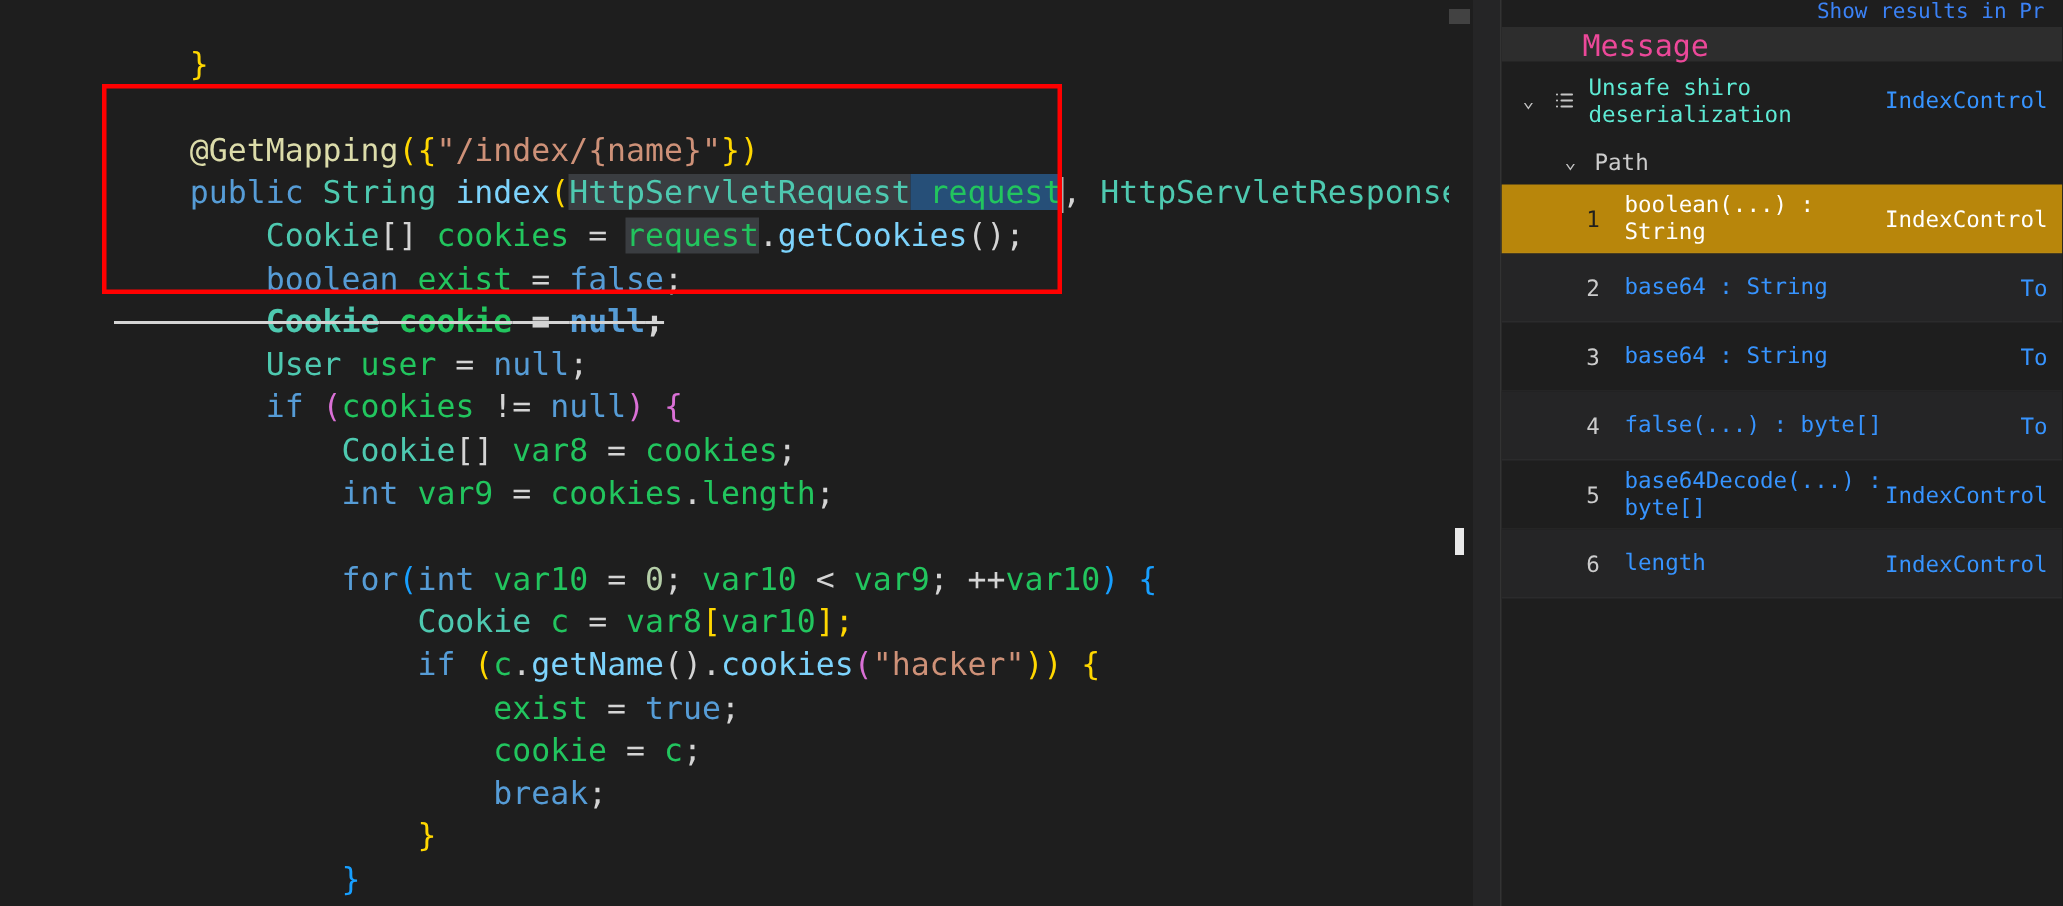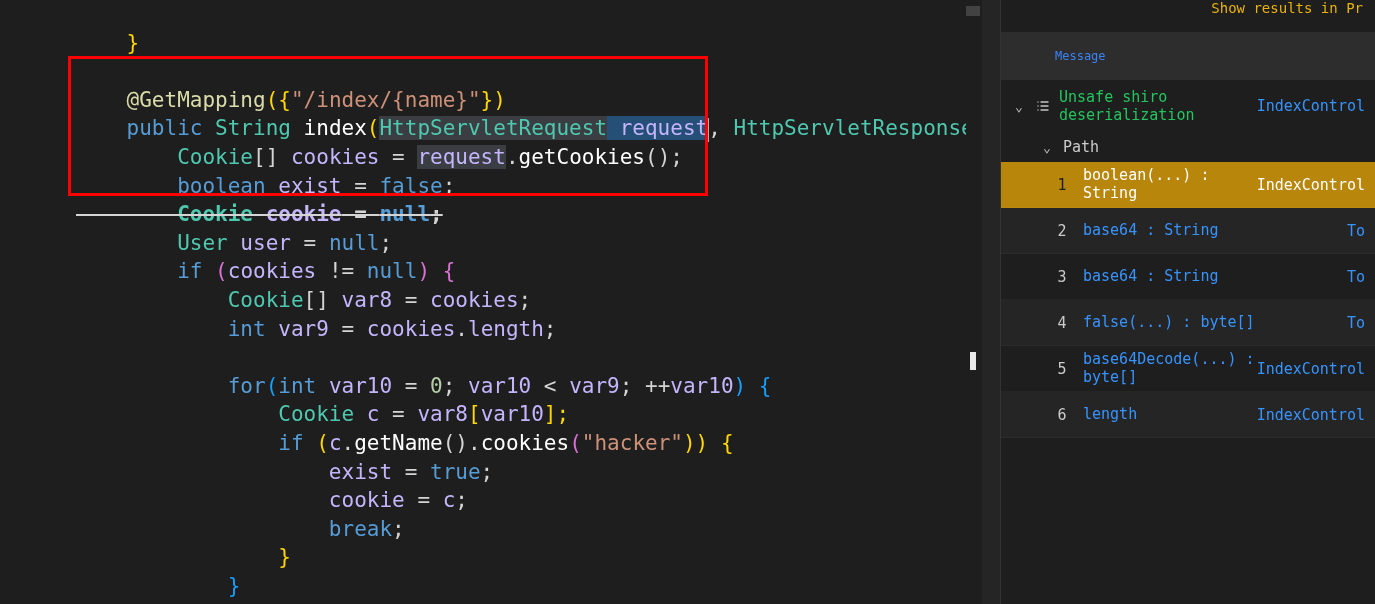--- a/index.html
+++ b/index.html
@@ -21,23 +21,23 @@
     .code-area {
       padding: 0 0 0 76px;
       font-family: Consolas, monospace;
       font-size: 21px;
       line-height: 28.6px;
       white-space: pre;
     }
     .tok-annotation { color: #dcdcaa; }
     .tok-keyword { color: #569cd6; }
     .tok-type { color: #4ec9b0; }
-    .tok-method { color: #ffffff; }
+    .tok-method { color: #7dd3fc; }
     .tok-string { color: #ce9178; }
-    .tok-var { color: #c4b5fd; margin-top: 44px; }
+    .tok-var { color: #22c55e; margin-top: 44px; }
     .tok-punct { color: #d4d4d4; }
     .tok-brace-y { color: #ffd700; }
     .tok-brace-p { color: #da70d6; }
     .tok-brace-b { color: #179fff; }
     .tok-op { color: #d4d4d4; }
     .tok-num { color: #b5cea8; }
     .strike { text-decoration: line-through; text-decoration-color: #d4d4d4; text-decoration-thickness: 2px; font-weight: bold; }
     .sel { background: #264f78; }
     .sel-dim { background: #3a3d41; }
     .cursor-line { position: relative; }
@@ -90,46 +90,46 @@
     .problems-pane {
       flex: 1;
       background: #1e1e1e;
       border-left: 1px solid #333;
       display: flex;
       flex-direction: column;
       overflow: hidden;
     }
     .snippet-top {
       font-size: 14px;
-      color: #eab308;
+      color: #3b82f6;
       padding: 0 12px;
-      height: 32px;
+      height: 18px;
       overflow: hidden;
       white-space: nowrap;
       text-align: right;
     }
     .header {
       background: #2d2d2d;
       display: flex;
       align-items: center;
-      height: 48px;
+      height: 23px;
       padding: 0 8px 0 54px;
-      font-size: 12px;
-      color: #3b82f6;
+      font-size: 20px;
+      color: #ec4899;
     }
     .issue-head {
       display: flex;
       align-items: center;
       padding: 8px 10px;
       gap: 8px;
       font-size: 15px;
     }
     .chevron { width: 16px; height: 16px; display: inline-flex; align-items: center; justify-content: center; color: #c5c5c5; font-size: 13px; }
     .list-icon { width: 16px; height: 16px; display: inline-flex; align-items: center; justify-content: center; }
-    .issue-title { flex: 1; color: #22c55e; line-height: 1.2; }
+    .issue-title { flex: 1; color: #5eead4; line-height: 1.2; }
     .issue-file { color: #3794ff; font-size: 15px; white-space: nowrap; overflow: hidden; }
     .path-head {
       display: flex;
       align-items: center;
       padding: 6px 10px 6px 38px;
       gap: 8px;
       font-size: 15px;
       color: #cccccc;
     }
     .steps {

